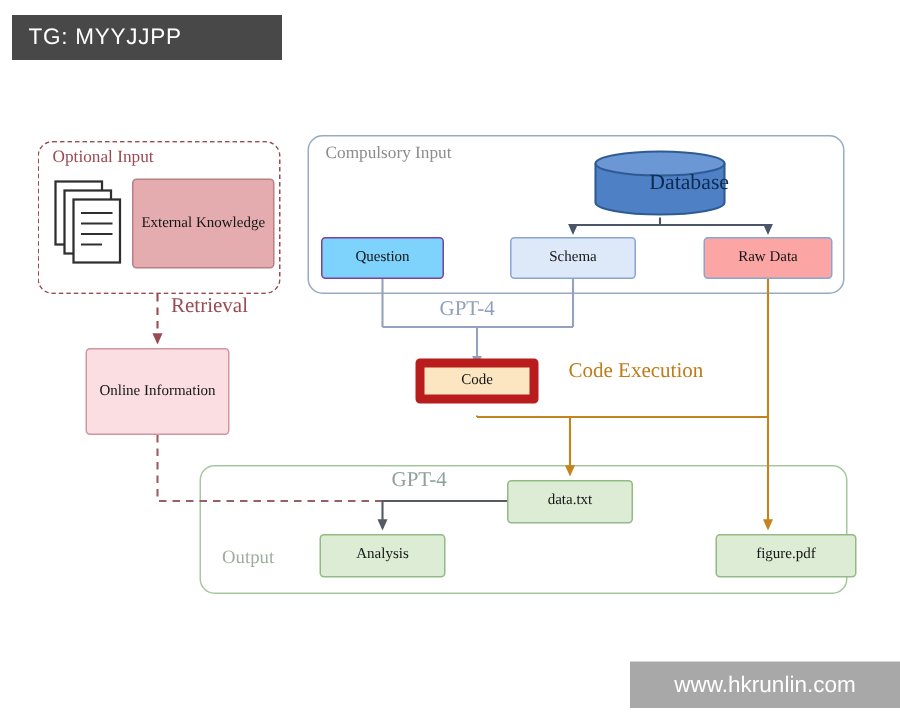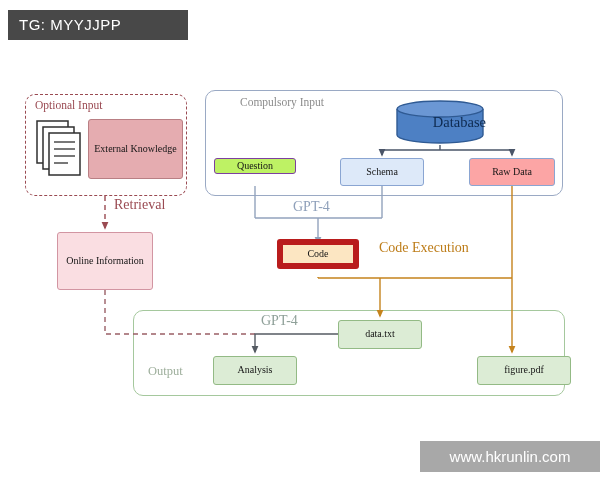--- a/index.html
+++ b/index.html
@@ -12,31 +12,31 @@
             line-height:30px; padding-left:11px; letter-spacing:.5px; z-index:6; }
   .wm-bottom { position:absolute; left:420px; top:441px; width:180px; height:31px; background:#a8a8a8;
             color:#fff; font-family:"Liberation Sans","DejaVu Sans",sans-serif; font-size:15px;
             line-height:31px; text-align:center; z-index:6; }
 
   .group { position:absolute; border-radius:10px; z-index:1; }
   .group-label { position:absolute; font-size:11.5px; }
   .optional   { left:25px; top:94px; width:162px; height:102px; border:1.6px dashed #9a4a52; }
   .optional   .group-label { left:9px;  top:4px; color:#9a4a52; }
   .compulsory { left:205px; top:90px; width:358px; height:106px; border:1.6px solid #9aa9c4; }
-  .compulsory .group-label { left:11px; top:5px; color:#8c8c8c;margin-left:23px; }
+  .compulsory .group-label { left:11px; top:5px; color:#8c8c8c; }
   .outputg    { left:133px; top:310px; width:432px; height:86px; border:1.6px solid #a5c89d; }
   .outputg    .group-label { left:14px; top:53px; color:#9dae9b; font-size:12.5px; }
 
   .connectors { position:absolute; left:0; top:0; z-index:2; pointer-events:none; }
 
   .node { position:absolute; z-index:3; display:flex; align-items:center; justify-content:center;
           text-align:center; font-size:10px; color:#151515; border-radius:3px; line-height:1.25; }
   .external  { left:88px;  top:119px; width:95px; height:60px; background:#e5acb0; border:1px solid #b97f84; }
   .online    { left:57px;  top:232px; width:96px; height:58px; background:#fadee2; border:1px solid #d295a2; }
-  .question  { left:214px; top:158px; width:82px; height:16px; background:#bef264; border:1px solid #7d3fa0; }
+  .question  { left:214px; top:158px; width:82px; height:28px; background:#7dd3fc; border:1px solid #7d3fa0; }
   .schema    { left:340px; top:158px; width:84px; height:28px; background:#dde9f9; border:1px solid #8aa5d2; }
   .rawdata   { left:469px; top:158px; width:86px; height:28px; background:#fca5a5; border:1px solid #8aa5d2; }
   .codebox   { left:277px; top:239px; width:82px; height:30px; background:#fce6c2; border:6px solid #b91c1c; }
   .analysis  { left:213px; top:356px; width:84px; height:29px; background:#dcecd5; border:1px solid #93ba85; }
   .datatxt   { left:338px; top:320px; width:84px; height:29px; background:#dcecd5; border:1px solid #93ba85; }
   .figurepdf { left:477px; top:356px; width:94px; height:29px; background:#dcecd5; border:1px solid #93ba85; }
 
   .database  { position:absolute; left:394px; top:99px; width:92px; height:46px; z-index:3; }
   .db-label  { position:absolute; left:0; top:15px; width:92px; text-align:right;
                font-size:14.5px; color:#0e2a50; }

